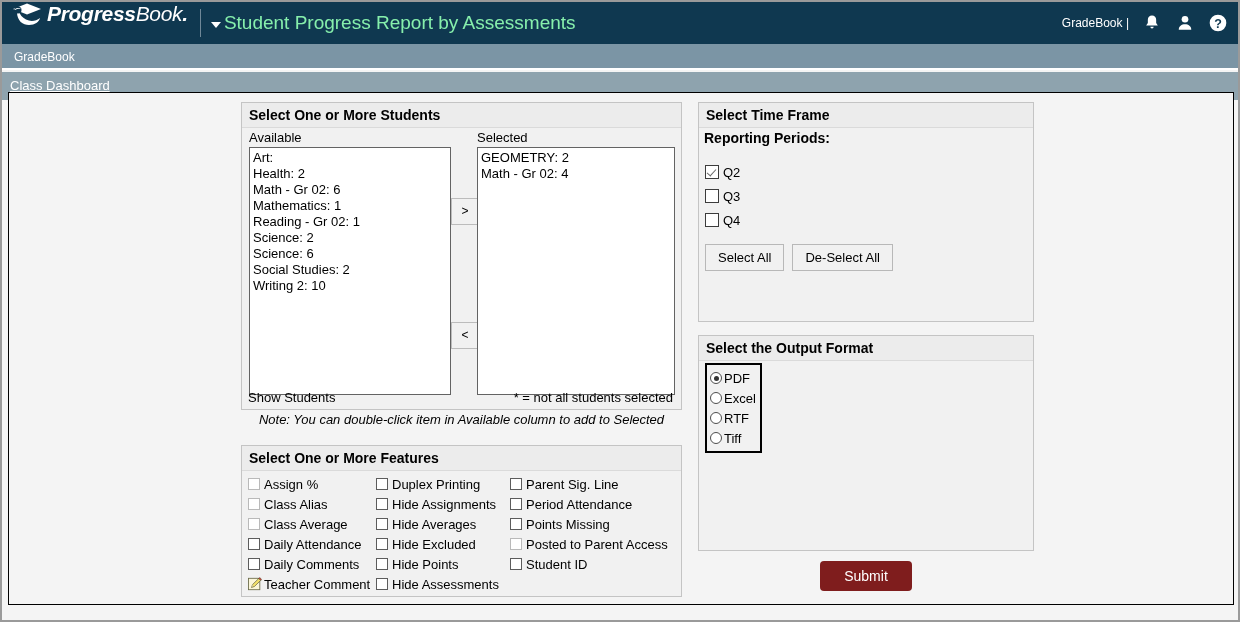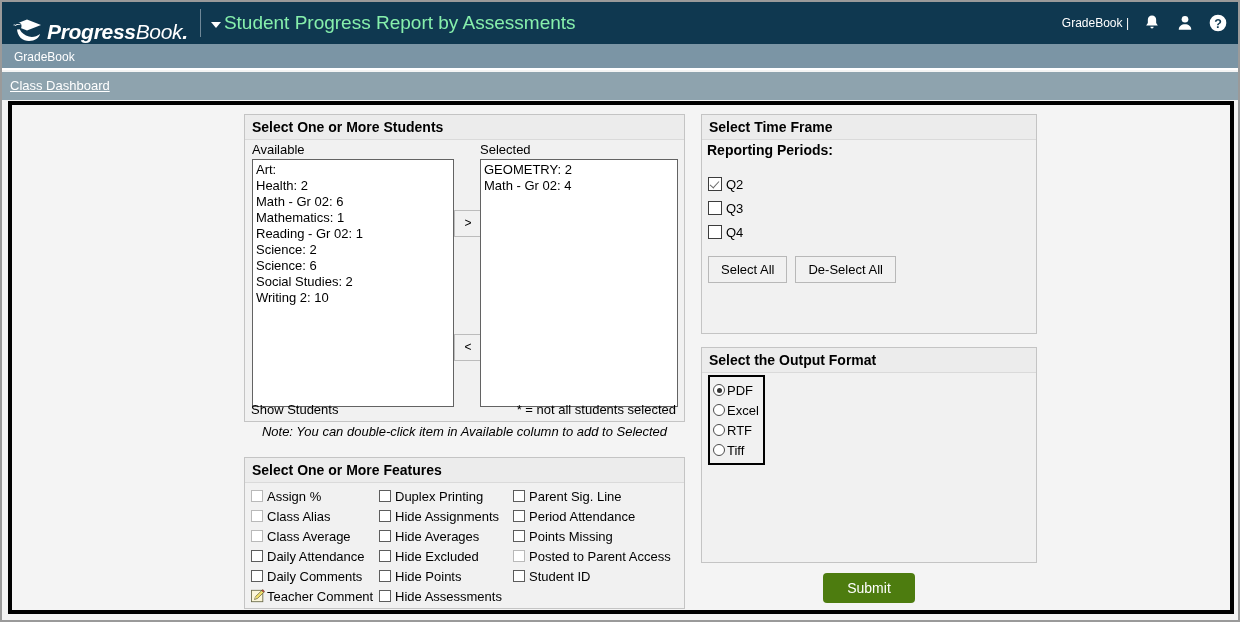--- a/index.html
+++ b/index.html
@@ -30,21 +30,21 @@
     left: 0; top: 0;
     width: 1240px;
     height: 42px;
     background: #0f3850;
     display: flex;
     align-items: center;
     box-sizing: border-box;
   }
   .logo-wrap {
     display: flex;
-    align-items: flex-end;
+    align-items: flex-start;
     padding-left: 10px;
     height: 42px;
   }
   .logo-mark { width: 30px; height: 26px; flex: 0 0 30px; }
   .logo-text {
     color: #ffffff;
     font-size: 21px;
     font-weight: bold;
     font-style: italic;
     letter-spacing: -0.3px;
@@ -114,25 +114,25 @@
     color: #ffffff;
     font-size: 13px;
     text-decoration: underline;
     padding: 6px 0 0 8px;
     display: inline-block;
   }
 
   
   .content {
     position: absolute;
-    left: 6px; top: 99px;
+    left: 6px; top: 90px;
     width: 1226px;
     height: 513px;
     background: #f4f4f4;
-    border: 4px solid #000000;
+    border: 1px solid #000000;
     box-sizing: border-box;
   }
 
   .panel {
     position: absolute;
     background: #f1f1f1;
     border: 1px solid #c4c4c4;
     box-sizing: border-box;
   }
   .panel-head {
@@ -297,21 +297,21 @@
     background: #333333;
   }
 
   .submit-wrap {
     position: absolute;
     left: 689px; top: 468px;
     width: 336px;
     text-align: center;
   }
   .submit-btn {
-    background: #4d7c0f;
+    background: #7f1d1d;
     color: #ffffff;
     border: none;
     border-radius: 4px;
     font-size: 14px;
     padding: 7px 24px;
     cursor: pointer;
     font-family: "Liberation Sans", sans-serif;
   }
 </style>
 </head>

